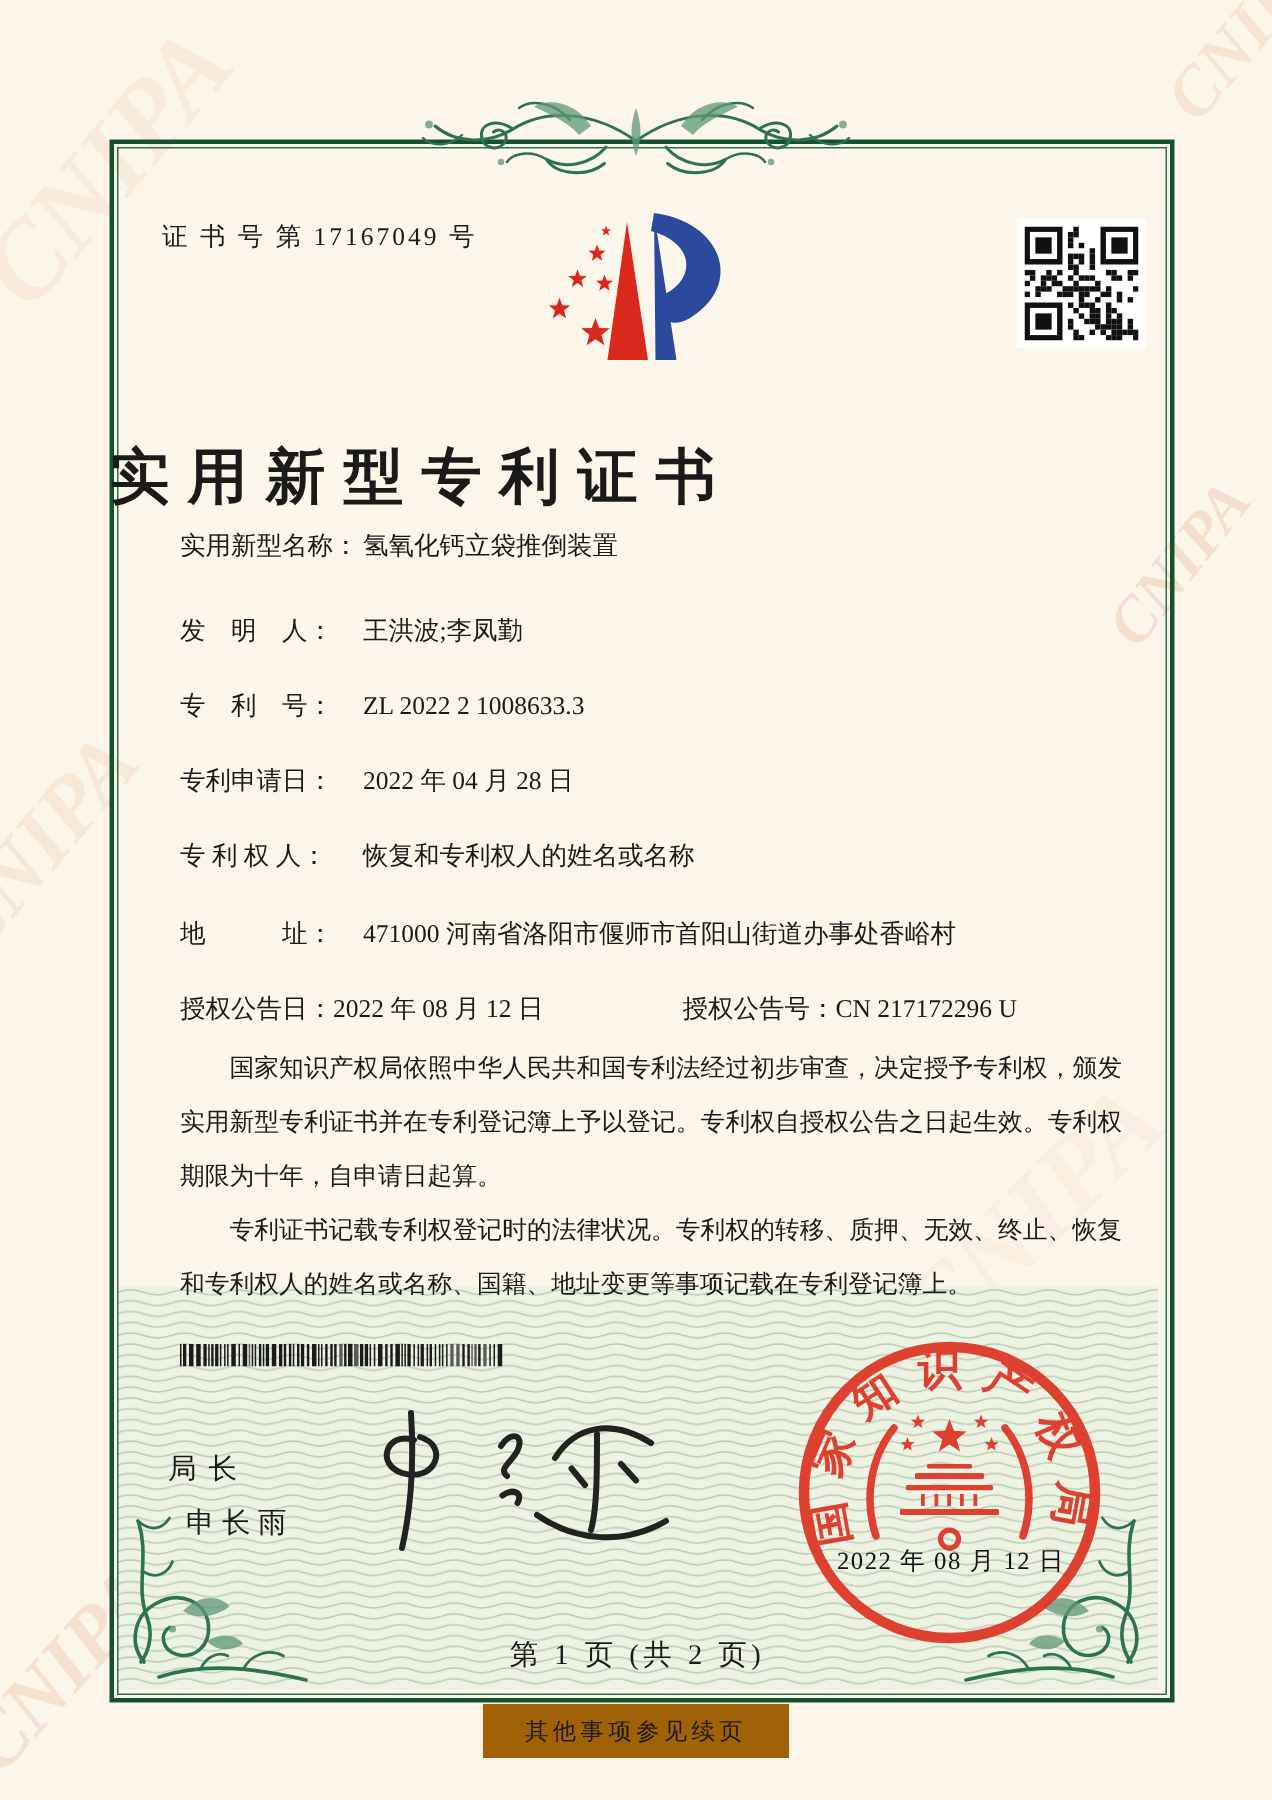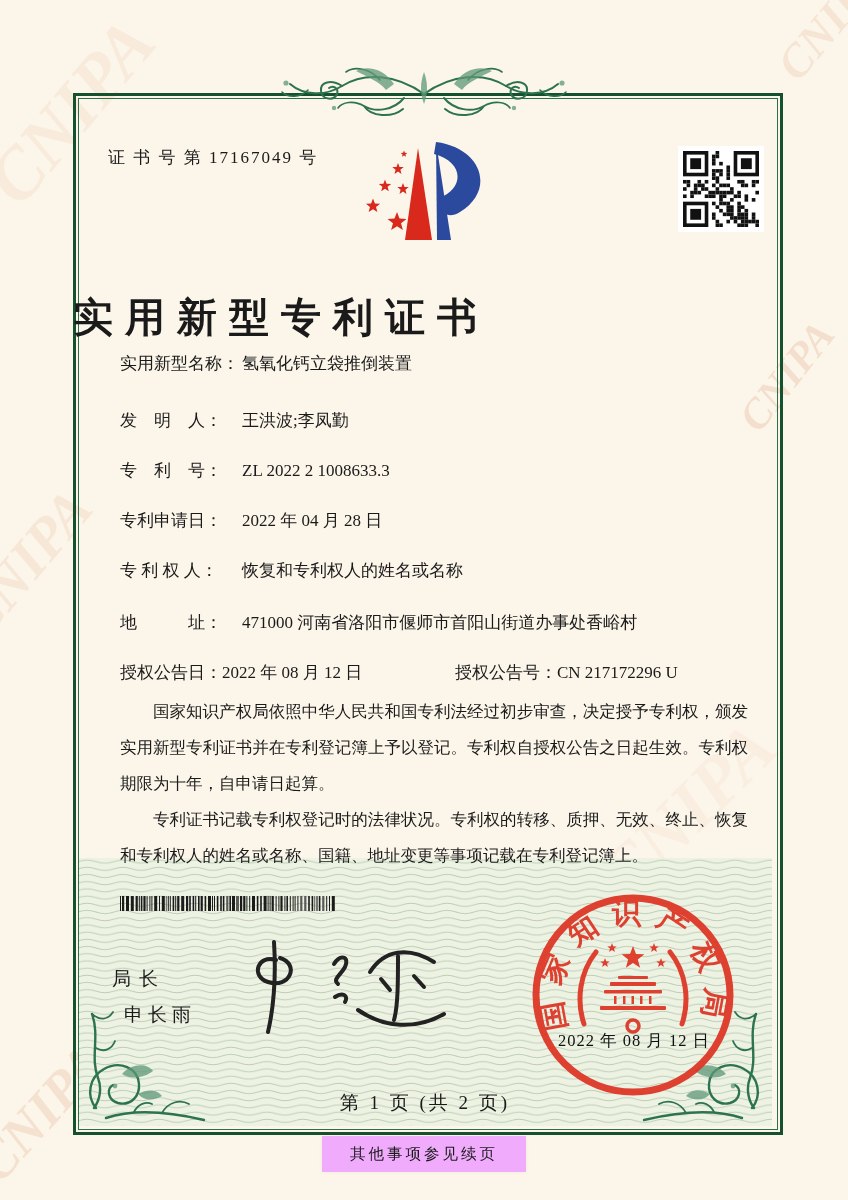--- a/index.html
+++ b/index.html
@@ -51,21 +51,21 @@
   .barcode{position:absolute;left:120px;top:896px;width:216px;height:15px;}
   .signer-title{position:absolute;left:112px;top:966px;font-size:19px;letter-spacing:8px;}
   .signer-name{position:absolute;left:124px;top:1002px;font-size:19px;letter-spacing:5px;}
   .signature{position:absolute;left:238px;top:934px;width:215px;height:110px;}
   .seal{position:absolute;left:526px;top:888px;width:214px;height:214px;opacity:.93;}
   .seal-date{position:absolute;left:528px;top:1030px;width:212px;text-align:center;
              font-size:16.5px;letter-spacing:1px;color:#111;}
   .page-number{position:absolute;left:73px;top:1090px;width:704px;text-align:center;
                font-size:19px;letter-spacing:3px;}
   .note-box{position:absolute;left:322px;top:1136px;width:204px;height:36px;
-            background:#f0abfc;box-shadow:0 0 4px rgba(0,0,0,.05);
+            background:#a16207;box-shadow:0 0 4px rgba(0,0,0,.05);
             display:flex;align-items:center;justify-content:center;
             font-size:15.5px;letter-spacing:3px;}
 </style>
 </head>
 <body>
 
 <div class="page">
 
   <div class="wm wm1">CNIPA</div>
   <div class="wm wm2">CNIPA</div>

